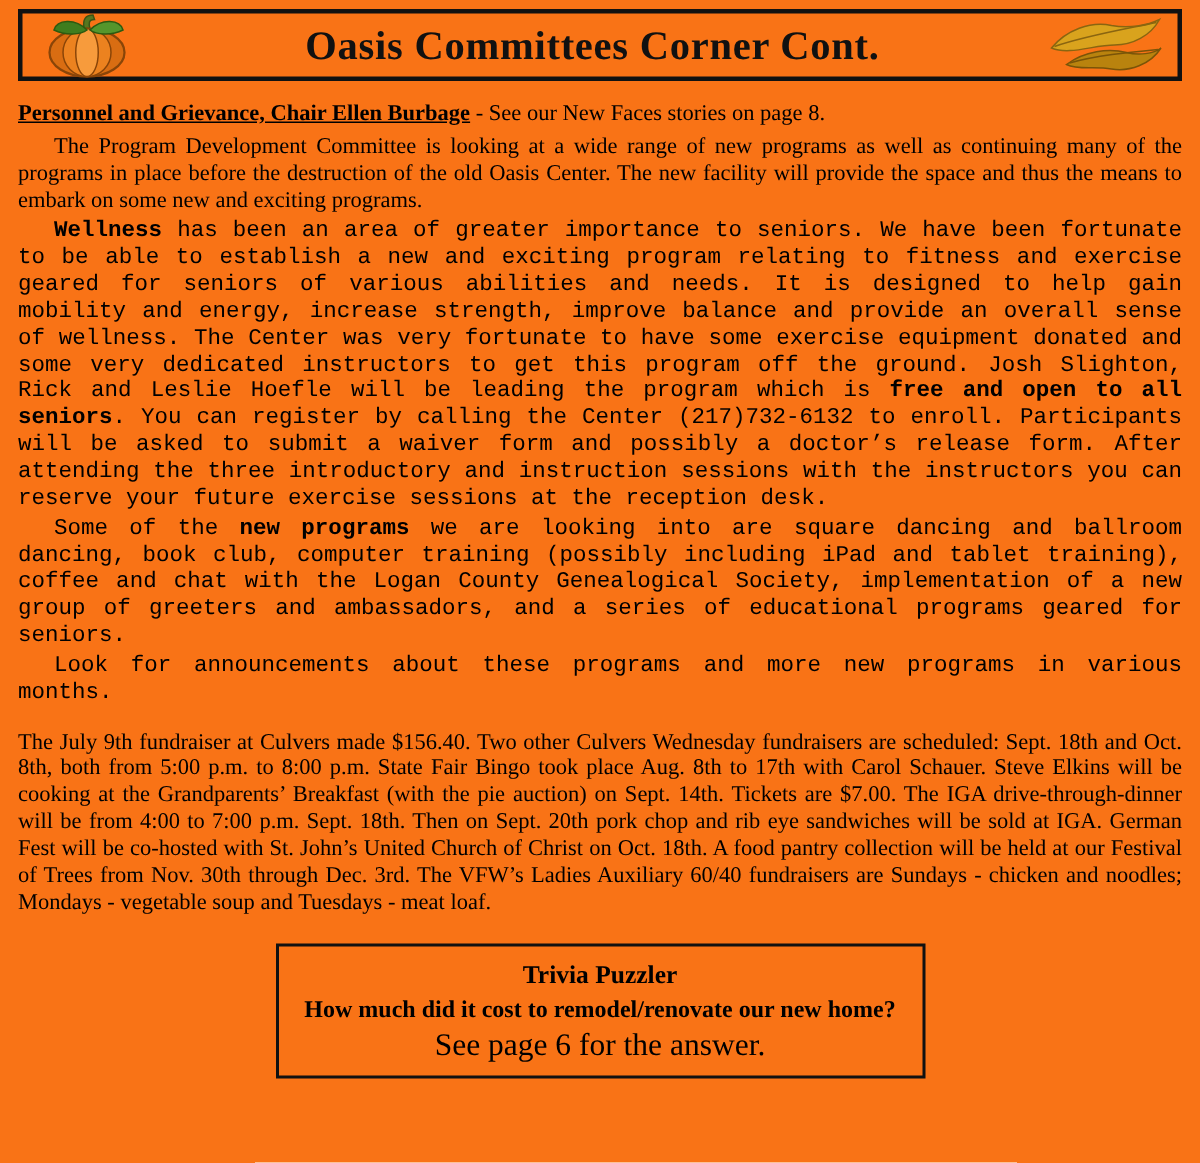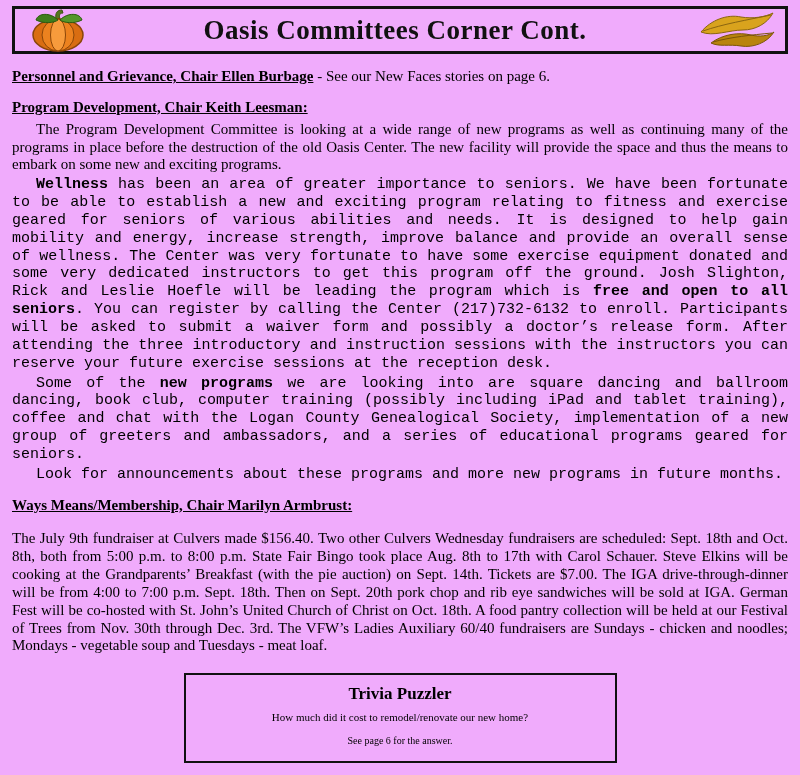--- a/index.html
+++ b/index.html
@@ -7,21 +7,21 @@
   body {
     width:800px; height:775px;
     color:#000;
     font-family:"Liberation Serif", serif;
     overflow:hidden;
   }
   .page {
     width:800px; height:775px;
     padding:6px 12px 0 12px;
     overflow:hidden;
-    background:#f0abfc;
+    background:#f97316;
   }
   .header-box {
     border:3px solid #111;
     height:48px;
     display:flex; align-items:center; gap:6px;
     padding:0 10px;
   }
   .header-icon { flex:0 0 auto; display:flex; align-items:center; }
   .header-title {
     flex:1 1 auto;
@@ -50,22 +50,22 @@
   .p-next  { margin-top:2px;font-family:Liberation Mono, monospace; }
   .ways-para { margin-top:16px; }
   .trivia-box {
     width:433px;
     margin:18px auto 0 auto;
     border:2.5px solid #111;
     text-align:center;
     padding:7px 14px 9px 14px;
   }
   .trivia-title    { font-size:17px;   font-weight:bold; line-height:24px; }
-  .trivia-question { font-size:11px; font-weight:normal; line-height:23px; }
-  .trivia-note     { font-size:10px; line-height:23px; }
+  .trivia-question { font-size:16px; font-weight:bold; line-height:23px; }
+  .trivia-note     { font-size:21px; line-height:23px; }
 </style>
 </head>
 <body>
 
 <div class="page">
 
   <div class="header-box">
     <span class="header-icon">
       <svg width="66" height="44" viewBox="0 0 66 44">
         <path d="M31 11 C30 5 32 2 37 2 L38 5 C34 5 34 8 35 11 Z" stroke="#3c5414" stroke-width="1" fill="#55771f"></path>
@@ -80,33 +80,31 @@
     <span class="header-icon">
       <svg width="76" height="40" viewBox="0 0 76 40">
         <path d="M2 22 C12 10 28 4 42 7 C54 9 66 7 74 3 C68 14 56 20 44 20 C30 20 14 27 2 22 Z" stroke="#8a6510" stroke-width="1" fill="#d9a31d"></path>
         <path d="M4 21 C24 14 48 10 72 5" stroke="#8a6510" stroke-width="1" fill="none"></path>
         <path d="M12 33 C24 24 40 22 52 25 C60 27 70 26 75 22 C68 33 54 38 42 36 C30 34 20 37 12 33 Z" stroke="#7a5408" stroke-width="1" fill="#b9830e"></path>
         <path d="M14 32 C32 27 52 25 73 23" stroke="#7a5408" stroke-width="1" fill="none"></path>
       </svg>
     </span>
   </div>
 
-  <p class="body-text personnel-line"><span class="bold underline">Personnel and Grievance, Chair Ellen Burbage</span><span>  - See our New Faces stories on page 6.</span></p>
+  <p class="body-text personnel-line"><span class="bold underline">Personnel and Grievance, Chair Ellen Burbage</span><span>  - See our New Faces stories on page 8.</span></p>
 
-  <h2 class="section-heading">Program Development, Chair Keith Leesman:</h2>
 
   <p class="body-text indent p-first">The Program Development Committee is looking at a wide range of new programs as well as continuing many of the programs in place before the destruction of the old Oasis Center.   The new facility will provide the space and thus the means to embark on some new and exciting programs.</p>
 
   <p class="body-text indent p-next"><span class="bold">Wellness</span><span> has been an area of greater importance to seniors.  We have been fortunate to be able to establish a new and exciting program relating to fitness and exercise geared for seniors of various abilities and needs.   It is designed to help gain mobility and energy, increase strength, improve balance and provide an overall sense of wellness.   The Center was very fortunate to have some exercise equipment donated and some very dedicated instructors to get this program off the ground.  Josh Slighton, Rick and Leslie Hoefle will be leading the program which is </span><span class="bold">free and open to all seniors</span><span>.  You can register by calling the Center (217)732-6132 to enroll.   Participants will be asked to submit a waiver form and possibly a doctor’s release form.  After attending the three introductory and instruction sessions with the instructors you can reserve your future exercise sessions at the reception desk.</span></p>
 
   <p class="body-text indent p-next"><span>Some of the </span><span class="bold">new programs</span><span> we are looking into are square dancing and ballroom dancing, book club, computer training (possibly including iPad and tablet training), coffee and chat with the Logan County Genealogical Society, implementation of a new group of greeters and ambassadors, and a series of educational programs geared for seniors.</span></p>
 
-  <p class="body-text indent p-next">Look for announcements about these programs and more new programs in future months.</p>
+  <p class="body-text indent p-next">Look for announcements about these programs and more new programs in various months.</p>
 
-  <h2 class="section-heading">Ways Means/Membership, Chair Marilyn Armbrust:</h2>
 
   <p class="body-text ways-para">The July 9th fundraiser at Culvers made $156.40.  Two other Culvers Wednesday fundraisers are scheduled:  Sept. 18th and Oct. 8th, both from 5:00 p.m. to 8:00 p.m.  State Fair Bingo took place Aug. 8th to 17th with Carol Schauer.  Steve Elkins will be cooking at the Grandparents’ Breakfast (with the pie auction) on Sept. 14th.  Tickets are $7.00.  The IGA drive-through-dinner will be from 4:00 to 7:00 p.m. Sept. 18th.  Then on Sept. 20th pork chop and rib eye sandwiches will be sold at IGA.  German Fest will be co-hosted with St. John’s United Church of Christ on Oct. 18th.  A food pantry collection will be held at our Festival of Trees from Nov. 30th through Dec. 3rd.  The VFW’s Ladies Auxiliary 60/40 fundraisers are Sundays - chicken and noodles; Mondays - vegetable soup and Tuesdays - meat loaf.</p>
 
   <div class="trivia-box">
     <div class="trivia-title">Trivia Puzzler</div>
     <div class="trivia-question">How much did it cost to remodel/renovate our new home?</div>
     <div class="trivia-note">See page 6 for the answer.</div>
   </div>
 
 </div>

